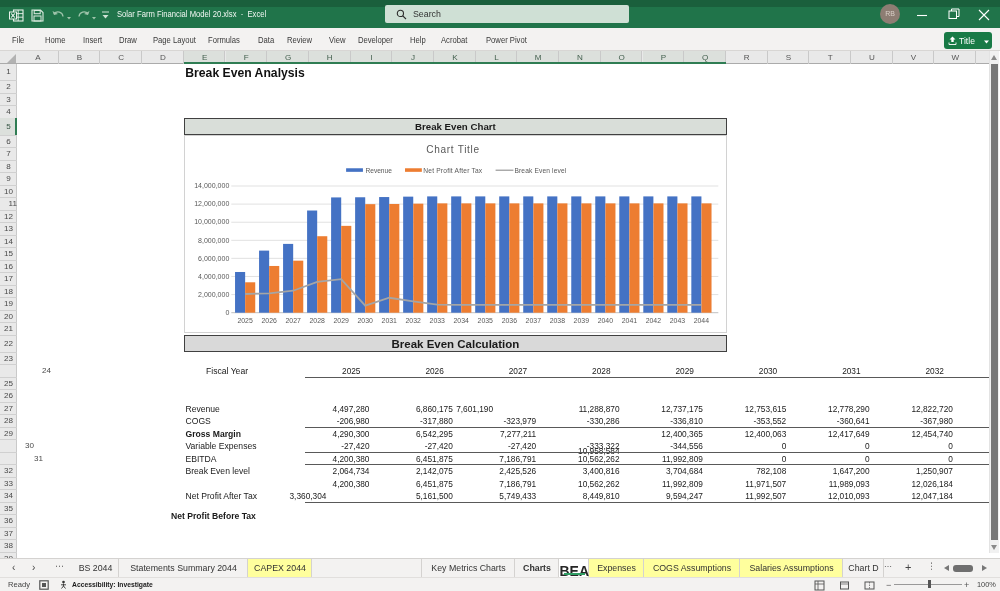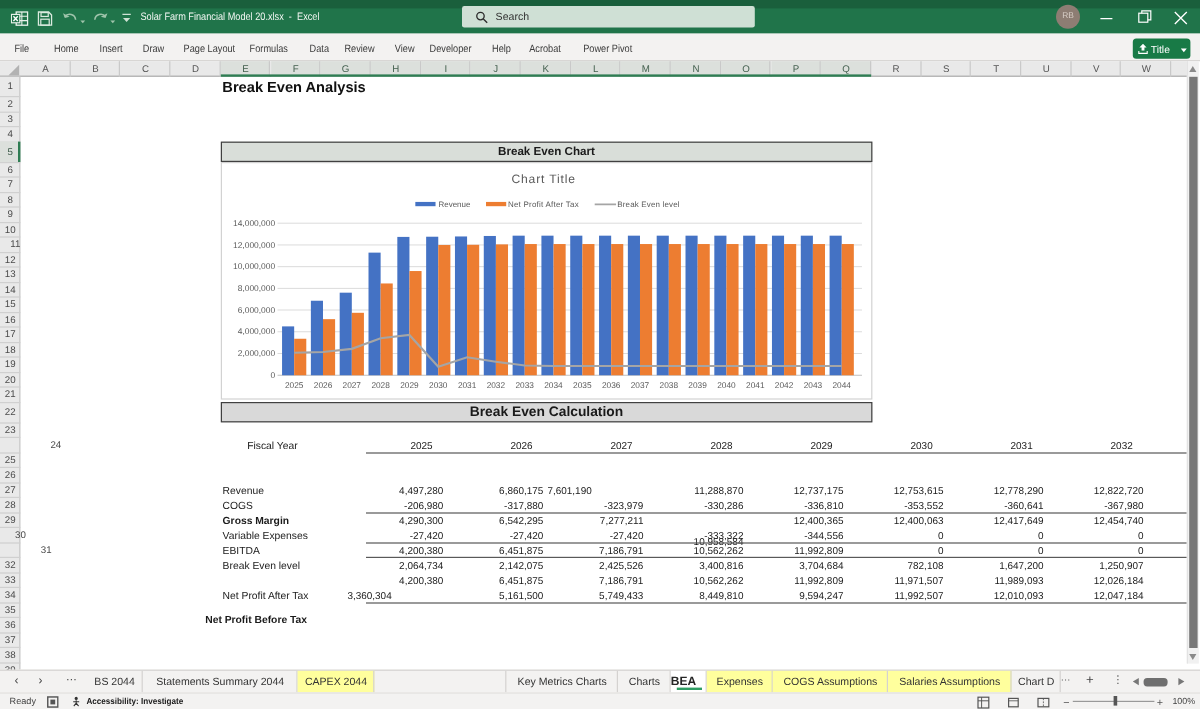--- a/index.html
+++ b/index.html
@@ -179,21 +179,21 @@
 <div class="txt" style="left:0;top:378.5px;width:17px;text-align:center;font-size:8.1px;color:#4a4a4a;">25</div>
 <div class="abs" style="left:0;top:389.0px;width:17px;height:0.5px;background:#d0d0d0;"></div>
 <div class="txt" style="left:0;top:391.0px;width:17px;text-align:center;font-size:8.1px;color:#4a4a4a;">26</div>
 <div class="abs" style="left:0;top:401.5px;width:17px;height:0.5px;background:#d0d0d0;"></div>
 <div class="txt" style="left:0;top:403.5px;width:17px;text-align:center;font-size:8.1px;color:#4a4a4a;">27</div>
 <div class="abs" style="left:0;top:414.0px;width:17px;height:0.5px;background:#d0d0d0;"></div>
 <div class="txt" style="left:0;top:416.0px;width:17px;text-align:center;font-size:8.1px;color:#4a4a4a;">28</div>
 <div class="abs" style="left:0;top:426.5px;width:17px;height:0.5px;background:#d0d0d0;"></div>
 <div class="txt" style="left:0;top:428.5px;width:17px;text-align:center;font-size:8.1px;color:#4a4a4a;">29</div>
 <div class="abs" style="left:0;top:439.0px;width:17px;height:0.5px;background:#d0d0d0;"></div>
-<div class="txt" style="left:0;top:441.0px;width:34px;text-align:center;font-size:8.1px;color:#4a4a4a;">30</div>
+<div class="txt" style="left:0;top:441.0px;width:34px;text-align:right;font-size:8.1px;color:#4a4a4a;">30</div>
 <div class="abs" style="left:0;top:451.5px;width:17px;height:0.5px;background:#d0d0d0;"></div>
 <div class="txt" style="left:0;top:453.5px;width:17px;text-align:center;font-size:8.1px;color:#4a4a4a;padding-left:34px;">31</div>
 <div class="abs" style="left:0;top:464.0px;width:17px;height:0.5px;background:#d0d0d0;"></div>
 <div class="txt" style="left:0;top:466.0px;width:17px;text-align:center;font-size:8.1px;color:#4a4a4a;">32</div>
 <div class="abs" style="left:0;top:476.5px;width:17px;height:0.5px;background:#d0d0d0;"></div>
 <div class="txt" style="left:0;top:478.5px;width:17px;text-align:center;font-size:8.1px;color:#4a4a4a;">33</div>
 <div class="abs" style="left:0;top:489.0px;width:17px;height:0.5px;background:#d0d0d0;"></div>
 <div class="txt" style="left:0;top:491.0px;width:17px;text-align:center;font-size:8.1px;color:#4a4a4a;">34</div>
 <div class="abs" style="left:0;top:501.5px;width:17px;height:0.5px;background:#d0d0d0;"></div>
 <div class="txt" style="left:0;top:503.5px;width:17px;text-align:center;font-size:8.1px;color:#4a4a4a;">35</div>
@@ -399,23 +399,23 @@
 <div class="txt" style="left:72px;top:563px;width:47px;text-align:center;font-size:8.8px;color:#333;">BS 2044</div>
 <div class="abs" style="left:119px;top:559px;width:129px;height:17.5px;border-right:1px solid #d4d2d0;"></div>
 <div class="txt" style="left:119px;top:563px;width:129px;text-align:center;font-size:8.8px;color:#333;">Statements Summary 2044</div>
 <div class="abs" style="left:248px;top:559px;width:64px;height:17.5px;background:#ffff9d;border-right:1px solid #d4d2d0;"></div>
 <div class="txt" style="left:248px;top:563px;width:64px;text-align:center;font-size:8.8px;color:#333;">CAPEX 2044</div>
 <div class="abs" style="left:312px;top:559px;width:110px;height:17.5px;border-right:1px solid #d4d2d0;"></div>
 <div class="txt" style="left:312px;top:582px;width:110px;text-align:center;font-size:8.8px;color:#333;">Sales Summary Charts</div>
 <div class="abs" style="left:422px;top:559px;width:93px;height:17.5px;border-right:1px solid #d4d2d0;"></div>
 <div class="txt" style="left:422px;top:563px;width:93px;text-align:center;font-size:8.8px;color:#333;">Key Metrics Charts</div>
 <div class="abs" style="left:515px;top:559px;width:44px;height:17.5px;border-right:1px solid #d4d2d0;"></div>
-<div class="txt" style="left:515px;top:563px;width:44px;text-align:center;font-size:8.8px;color:#333;">Charts</div>
+<div class="txt" style="left:515px;top:563px;width:44px;text-align:center;font-size:8.8px;color:#333;font-weight:bold;">Charts</div>
 <div class="abs" style="left:559px;top:559px;width:30px;height:17.5px;background:#fff;border-right:1px solid #d4d2d0;"></div>
-<div class="txt" style="left:559px;top:562.5px;width:30px;text-align:left;font-size:10px;font-weight:bold;color:#262626;">BEA</div>
+<div class="txt" style="left:559px;top:562.5px;width:30px;text-align:right;font-size:14px;font-weight:bold;color:#262626;">BEA</div>
 <div class="abs" style="left:564px;top:573px;width:21px;height:2px;background:#2e9d63;"></div>
 <div class="abs" style="left:589px;top:559px;width:55px;height:17.5px;background:#ffff9d;border-right:1px solid #d4d2d0;"></div>
 <div class="txt" style="left:589px;top:563px;width:55px;text-align:center;font-size:8.8px;color:#333;">Expenses</div>
 <div class="abs" style="left:644px;top:559px;width:96px;height:17.5px;background:#ffff9d;border-right:1px solid #d4d2d0;"></div>
 <div class="txt" style="left:644px;top:563px;width:96px;text-align:center;font-size:8.8px;color:#333;">COGS Assumptions</div>
 <div class="abs" style="left:740px;top:559px;width:103px;height:17.5px;background:#ffff9d;border-right:1px solid #d4d2d0;"></div>
 <div class="txt" style="left:740px;top:563px;width:103px;text-align:center;font-size:8.8px;color:#333;">Salaries Assumptions</div>
 <div class="abs" style="left:843px;top:559px;width:41px;height:17.5px;border-right:1px solid #d4d2d0;"></div>
 <div class="txt" style="left:843px;top:563px;width:41px;text-align:center;font-size:8.8px;color:#333;">Chart D</div>
 <div class="txt" style="left:884px;top:562px;font-size:8px;color:#555;">⋯</div>

